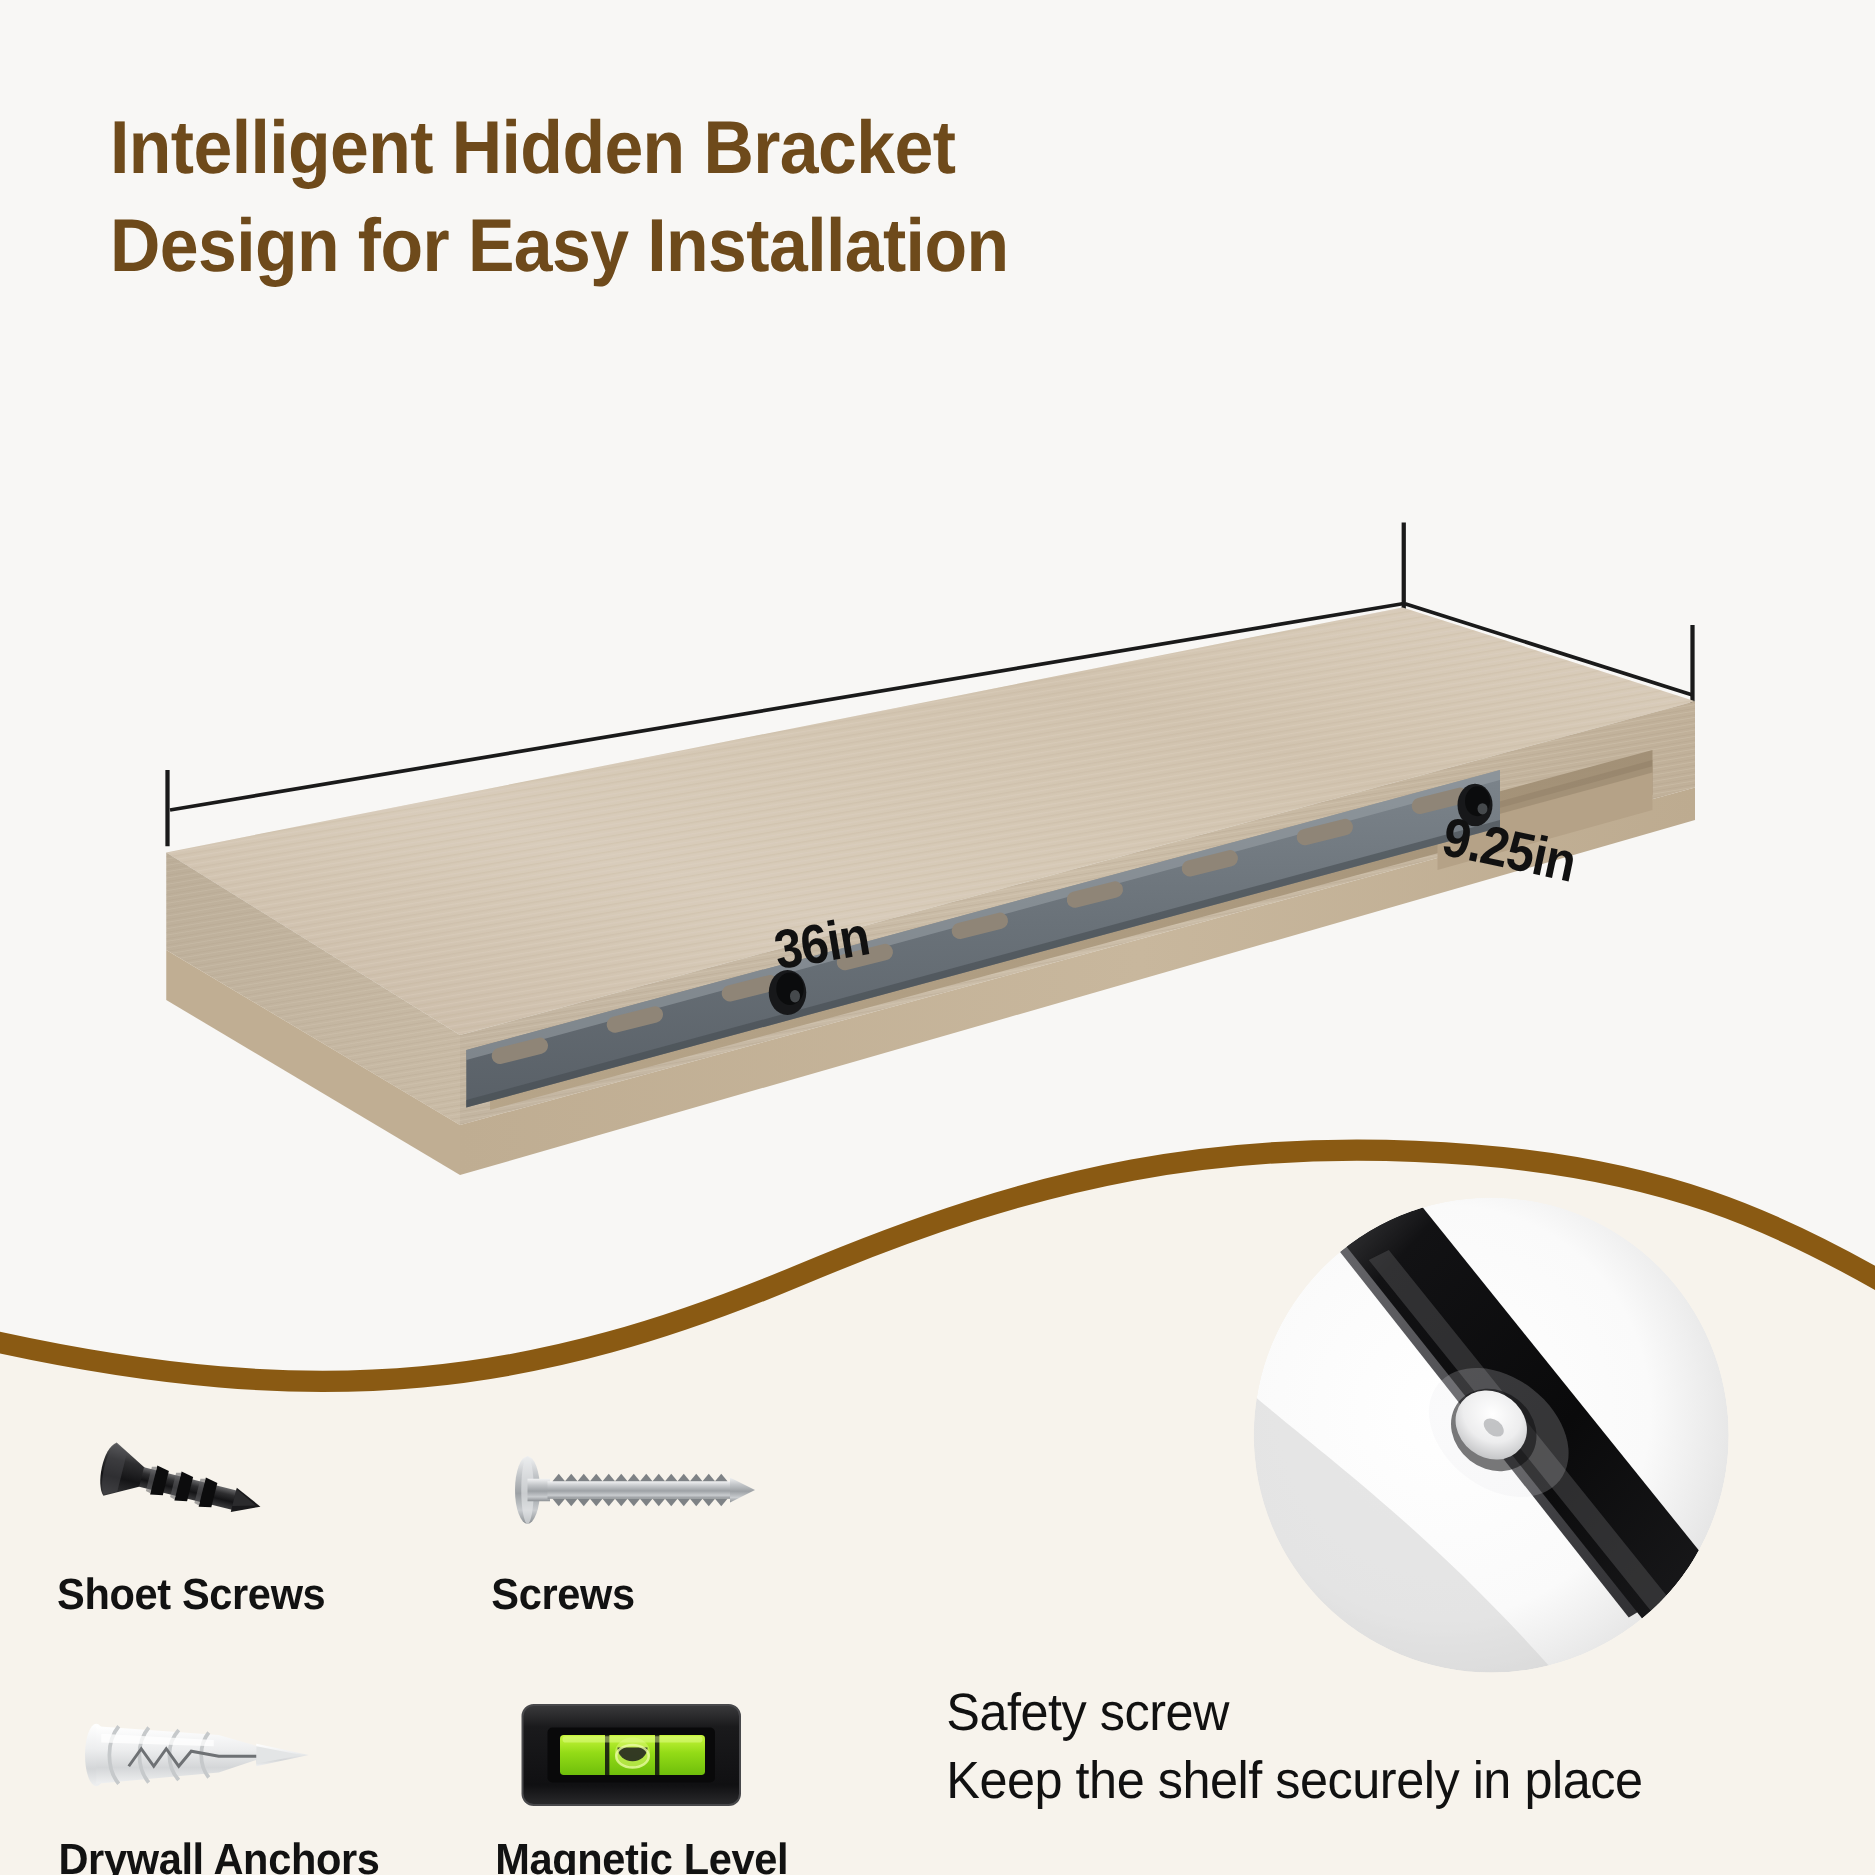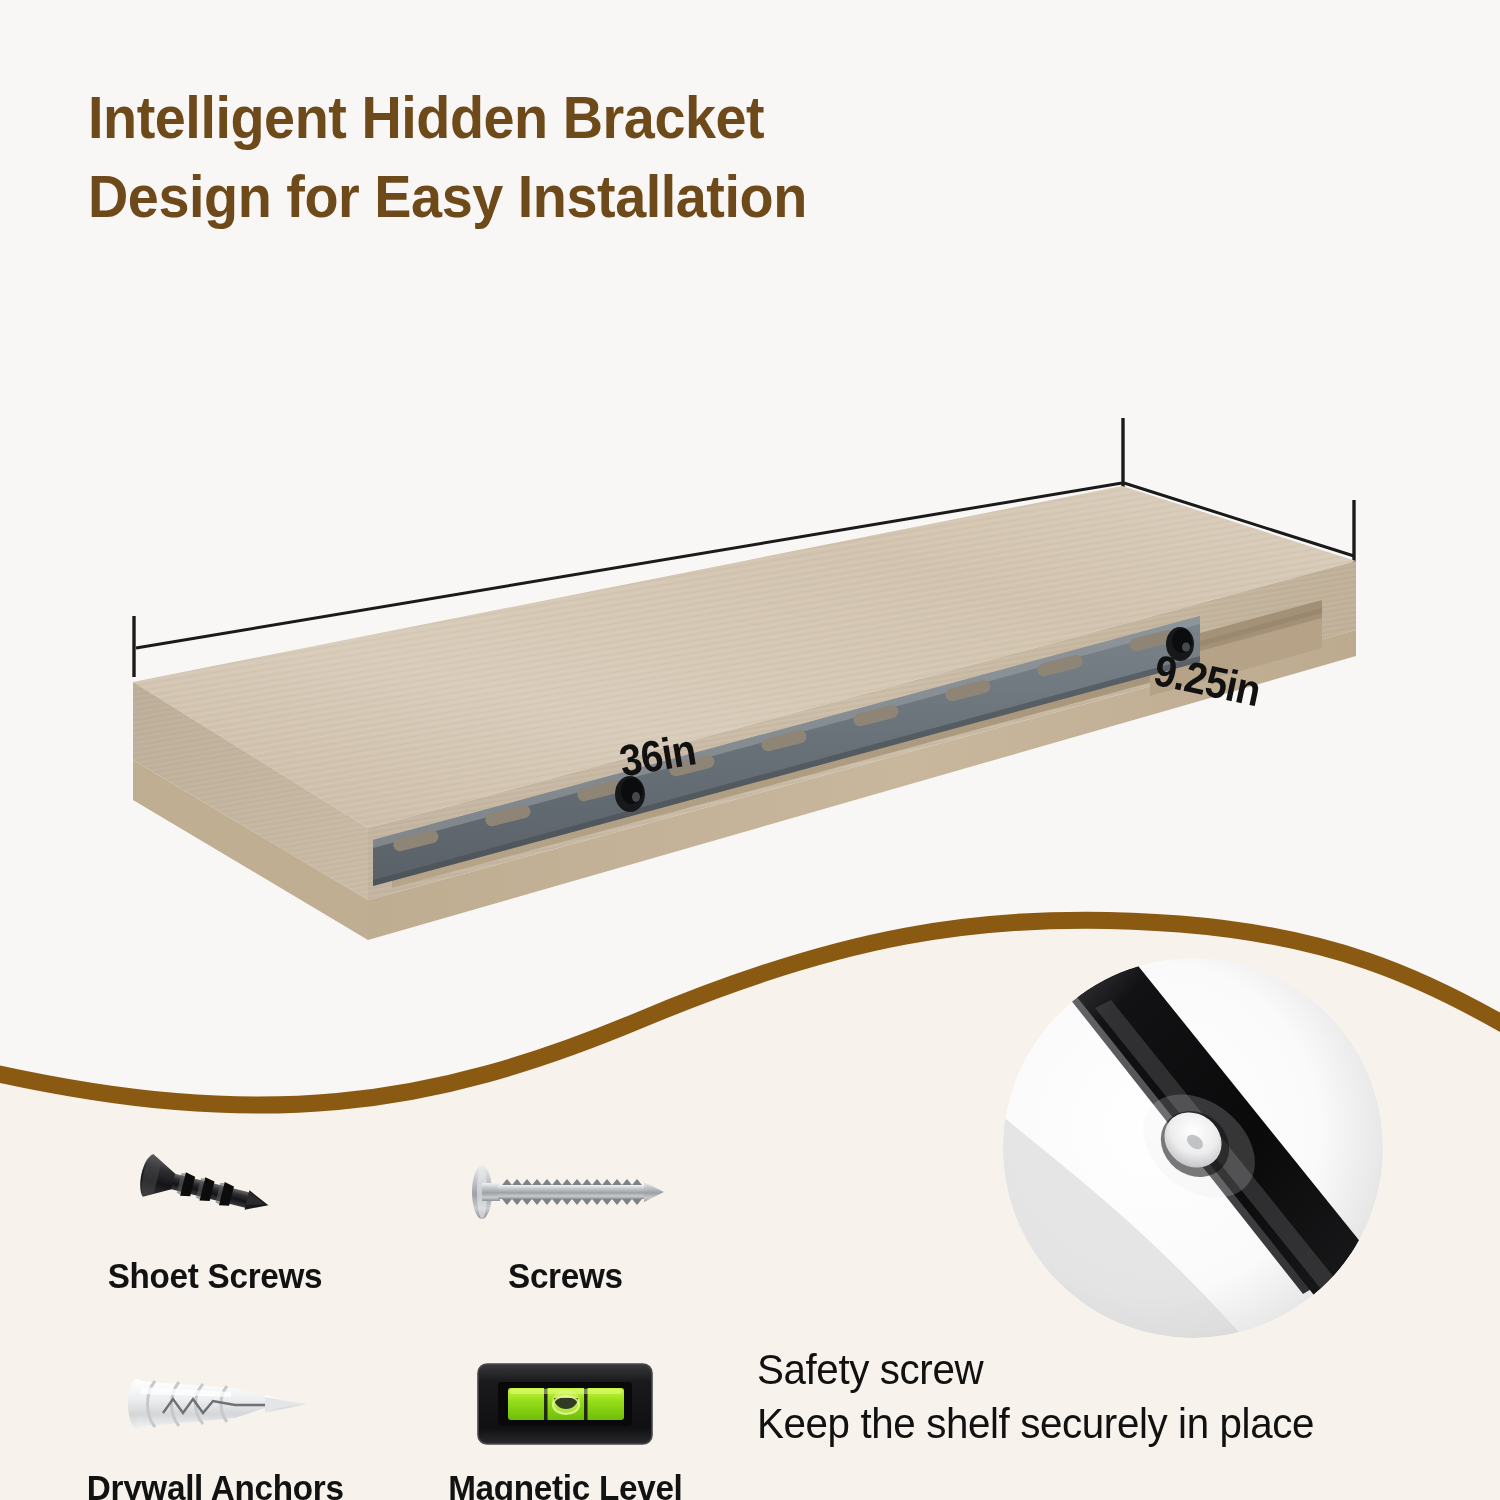--- a/index.html
+++ b/index.html
@@ -90,21 +90,21 @@
   .accessories {
     position: absolute;
     left: 40px; top: 1140px;
     width: 700px;
   }
   .acc-row { display: flex; }
   .acc-cell {
     width: 350px;
     display: flex;
     flex-direction: column;
-    align-items: center;
+    align-items: flex-start;
   }
   .acc-art {
     height: 104px;
     width: 230px;
     display: flex;
     align-items: center;
     justify-content: center;
   }
   .acc-label {
     margin-top: 12px;

